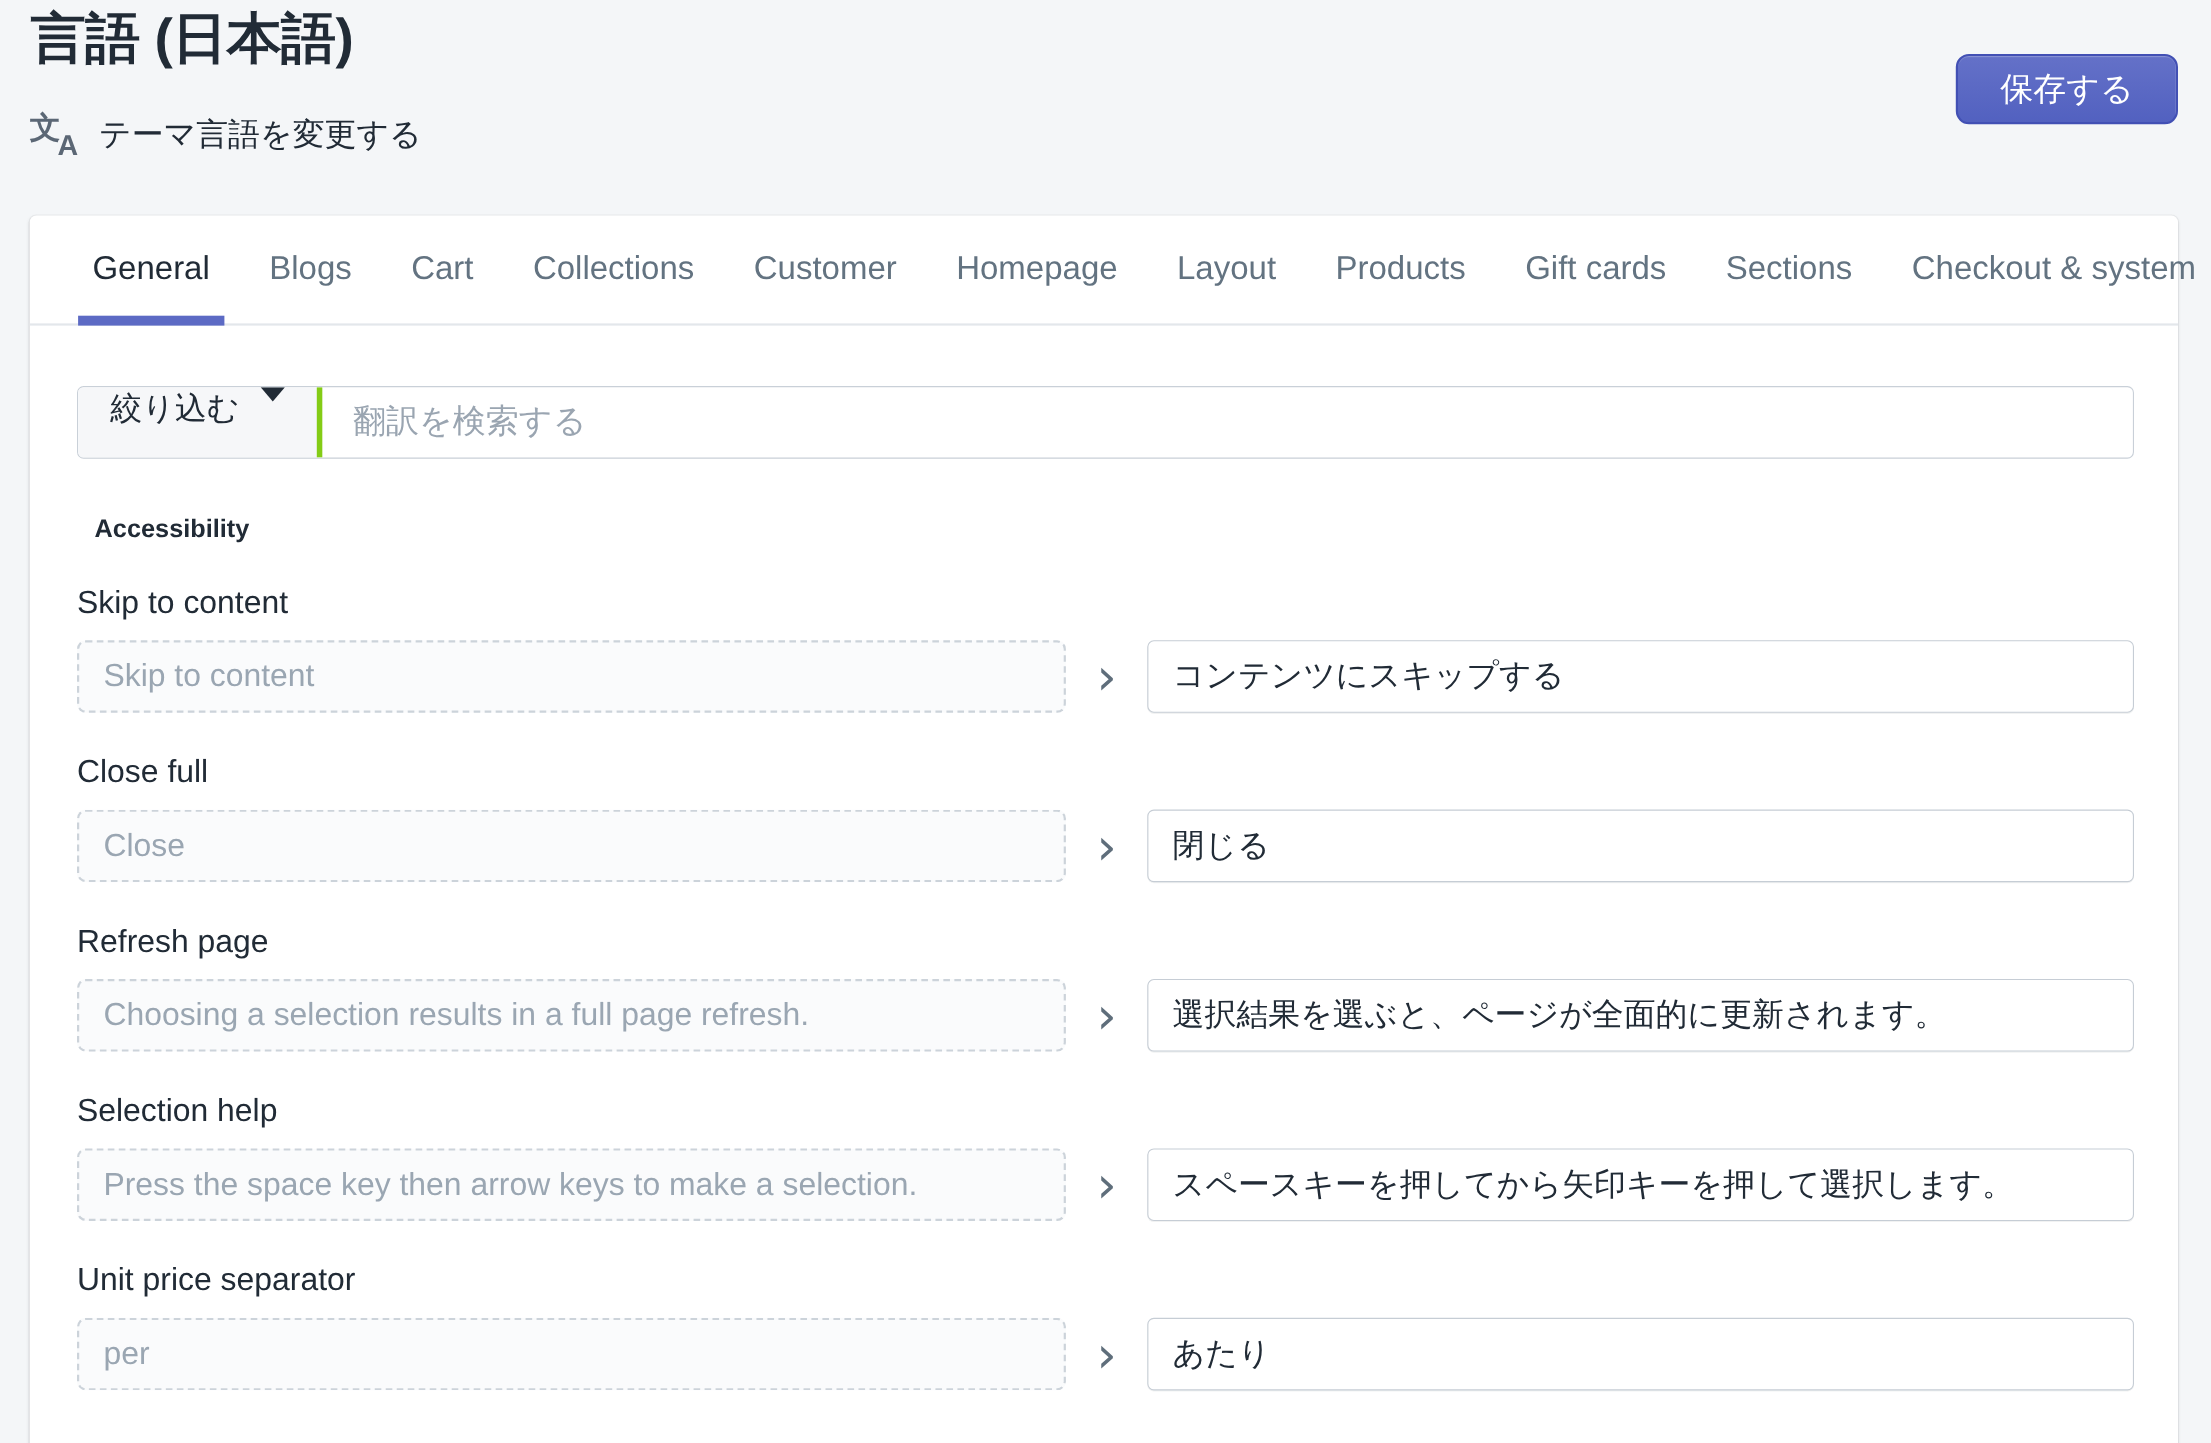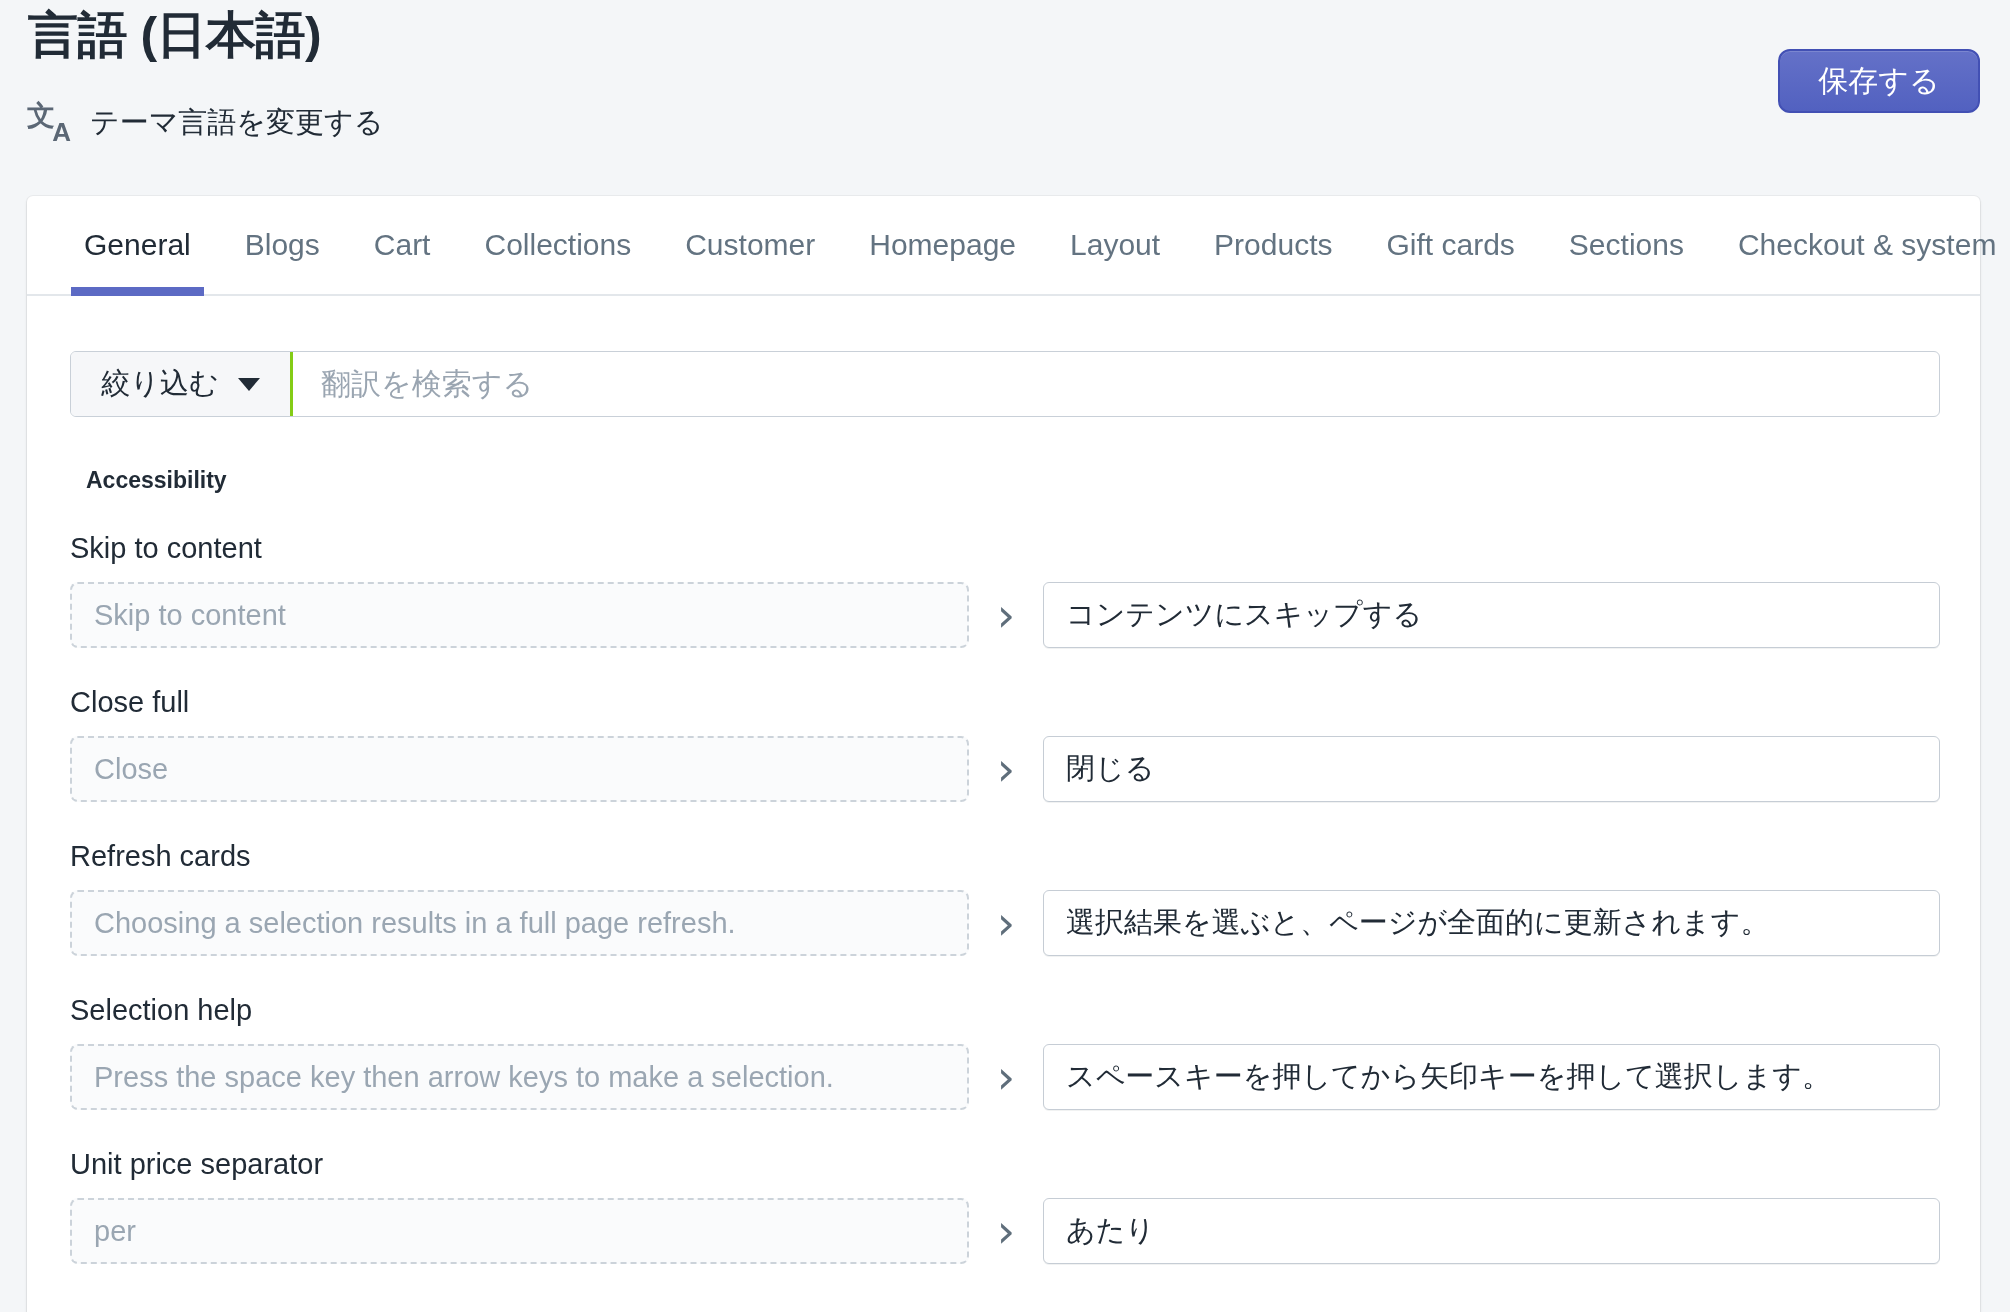--- a/index.html
+++ b/index.html
@@ -69,22 +69,22 @@
   
   .content { padding:0 40px 0 43px; }
 
   .filterbar {
     margin-top:55px; height:66px;
     border:1px solid #c9d0d8; border-radius:6px;
     display:flex; background:#ffffff; overflow:hidden;
   }
   .filter-btn {
     width:222px; flex:0 0 auto;
-    background:#f6f7f9; border:none; border-right:3px solid #84cc16;
-    display:flex; align-items:center; justify-content:center; gap:19px;
+    background:#f6f7f9; border:none; border-right:5px solid #84cc16;
+    display:flex; justify-content:center; gap:19px;
     font-size:29px; color:#212b36; cursor:pointer; font-family:Liberation Sans, sans-serif;
   }
   .caret {
     width:0; height:0;
     border-left:11px solid transparent; border-right:11px solid transparent;
     border-top:13px solid #212b36;
   }
   .search-input {
     flex:1; border:none; outline:none;
     font-size:30px; padding:0 28px; color:#212b36;
@@ -168,21 +168,21 @@
       <input class="trans-input" type="text" value="コンテンツにスキップする" style="">
     </div>
 
     <div class="t-label">Close full</div>
     <div class="t-row">
       <div class="source-box">Close</div>
       <div class="chev">›</div>
       <input class="trans-input" type="text" value="閉じる" style="">
     </div>
 
-    <div class="t-label">Refresh cards</div>
+    <div class="t-label">Refresh page</div>
     <div class="t-row">
       <div class="source-box">Choosing a selection results in a full page refresh.</div>
       <div class="chev">›</div>
       <input class="trans-input" type="text" value="選択結果を選ぶと、ページが全面的に更新されます。" style="">
     </div>
 
     <div class="t-label">Selection help</div>
     <div class="t-row">
       <div class="source-box">Press the space key then arrow keys to make a selection.</div>
       <div class="chev">›</div>

